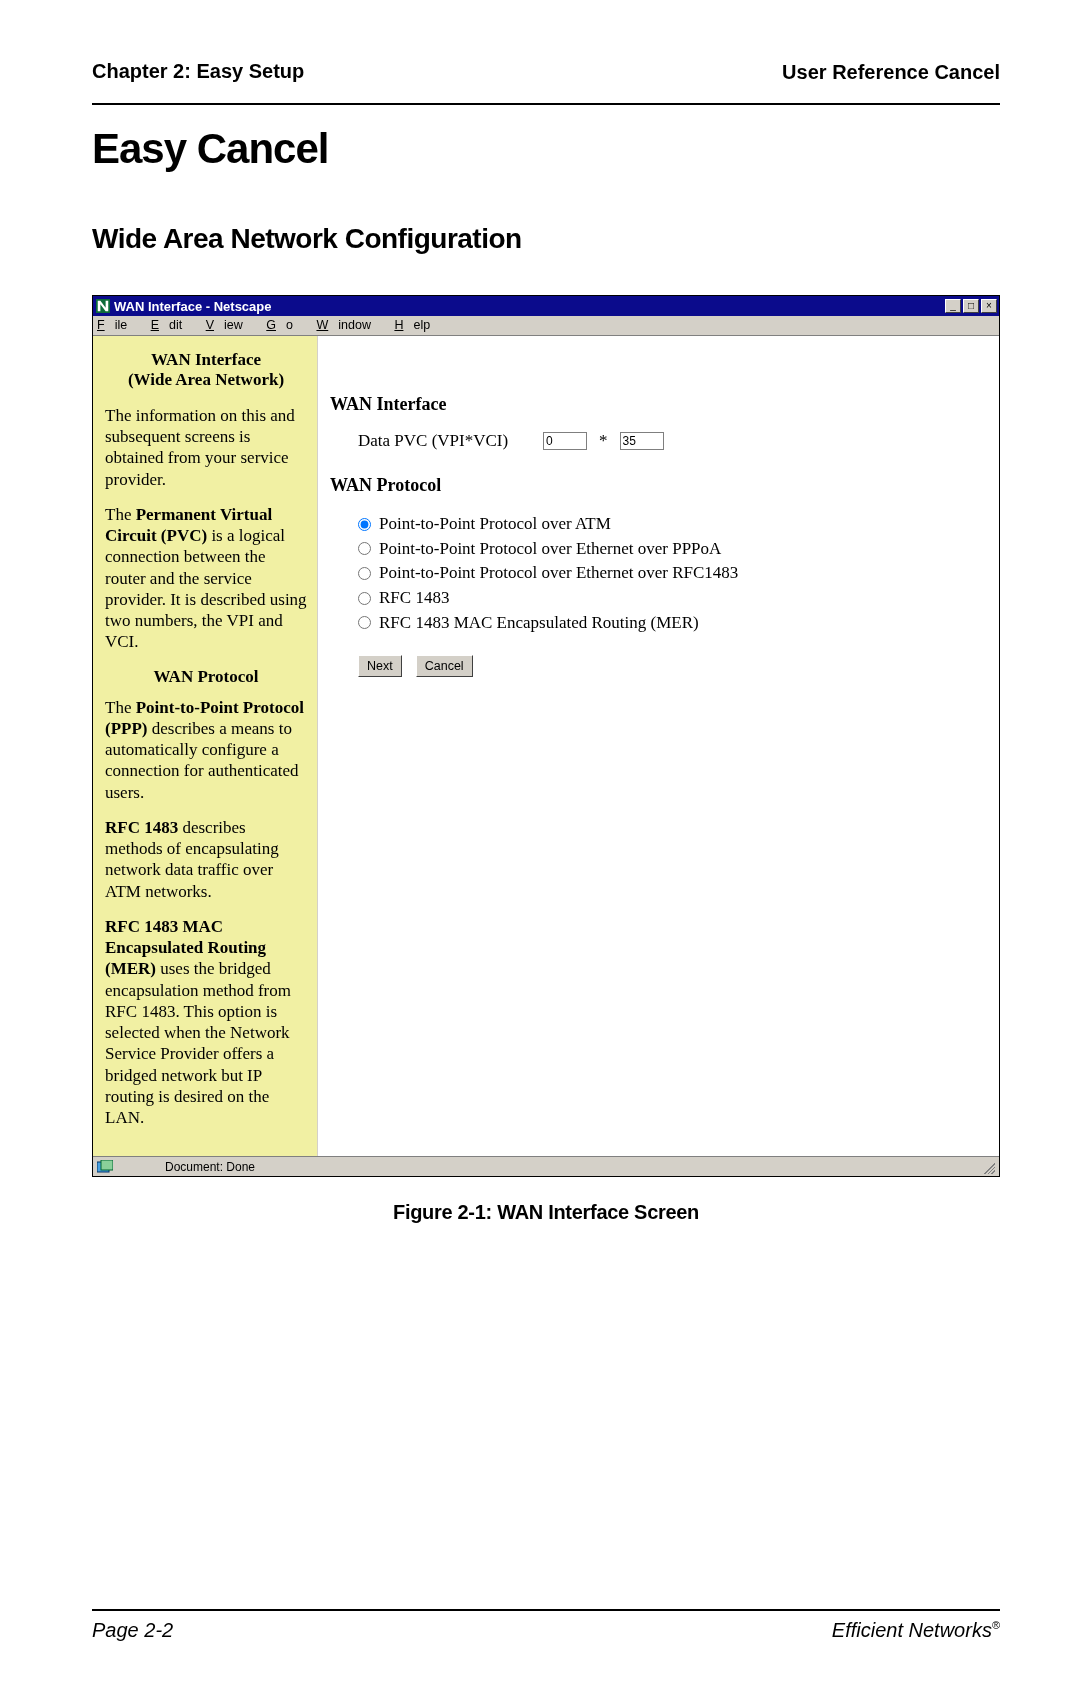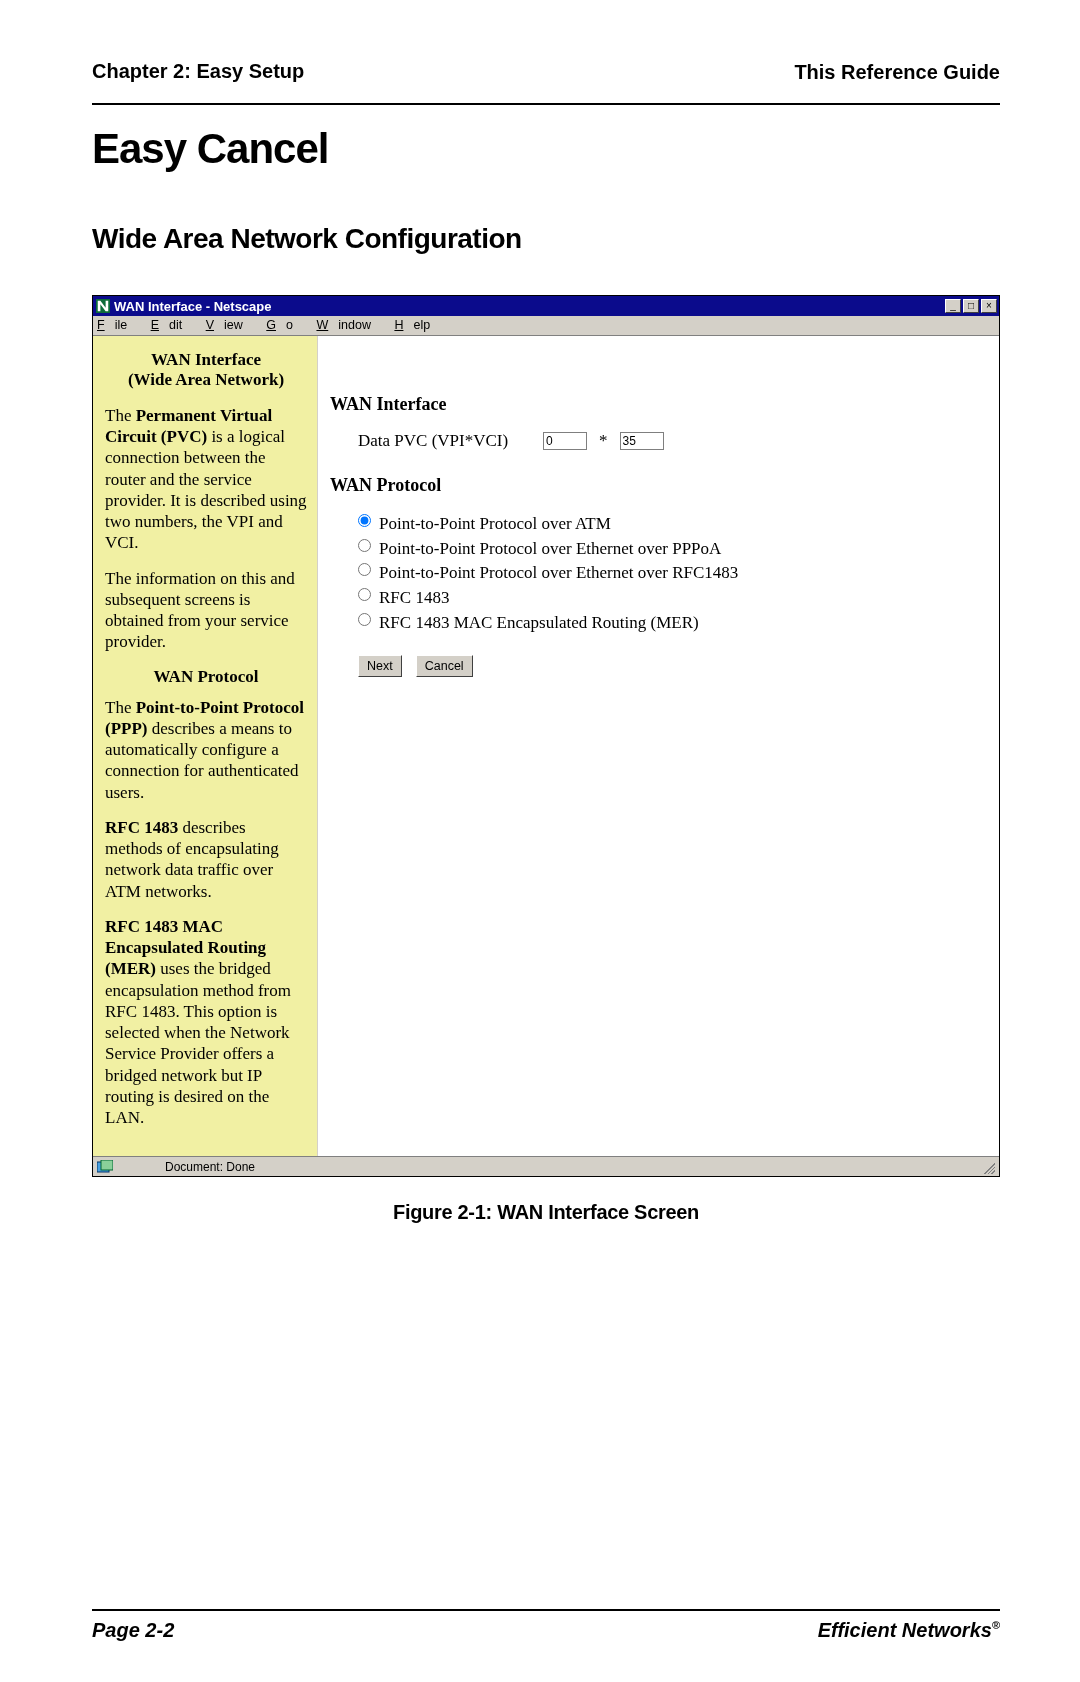--- a/index.html
+++ b/index.html
@@ -173,20 +173,21 @@
     padding: 0 2px;
   }
   .txt-small { width: 44px; }
   .star { margin: 0 2px; }
 
   .radio-list {
     margin: 2px 0 20px 28px;
   }
   .radio-row {
     display: flex;
+    align-items: center;
     gap: 6px;
     line-height: 1.45;
   }
   .radio-row input[type=radio] {
     width: 13px;
     height: 13px;
     margin: 2px 2px 2px 0;
   }
   .btn {
     font-family: Arial, sans-serif;
@@ -244,38 +245,38 @@
   .bot-rule {
     border: none;
     border-top: 2px solid #000;
     margin: 0 0 8px 0;
   }
   .footer-row {
     display: flex;
     justify-content: space-between;
     font-family: Arial, sans-serif;
     font-style: italic;
-    font-weight: bold;
+    font-weight: normal;
     font-size: 20px;
   }
   .footer-row .reg {
     font-size: 11px;
     vertical-align: super;
     font-style: normal;
   }
 </style>
 </head>
 <body>
 
 <div class="page">
 
   <div class="hdr-row">
     <div class="hdr-left">Chapter 2: Easy Setup</div>
     <div class="hdr-right">
-      <div>This Reference Guide</div>
+      <div>User Reference Cancel</div>
     </div>
   </div>
   <hr class="top-rule">
 
   <h1 class="h1">Easy Cancel</h1>
   <h2 class="h2">Wide Area Network Configuration</h2>
 
   <div class="ns-window">
     <div class="ns-titlebar">
       <div class="title-left">
@@ -299,24 +300,24 @@
       <span><span class="ul">W</span><span>indow</span></span>
       <span><span class="ul">H</span><span>elp</span></span>
     </div>
 
     <div class="ns-client">
       <div class="side-panel">
         <div class="side-h">
           <span>WAN Interface</span><br>
           <span>(Wide Area Network)</span>
         </div>
+        <p class="side-p">The information on this and subsequent screens is obtained from your service provider.</p>
         <p class="side-p">
           <span>The </span><b>Permanent Virtual Circuit (PVC)</b><span> is a logical connection between the router and the service provider. It is described using two numbers, the VPI and VCI.</span>
         </p>
-        <p class="side-p">The information on this and subsequent screens is obtained from your service provider.</p>
         <div class="side-sub">WAN Protocol</div>
         <p class="side-p">
           <span>The </span><b>Point-to-Point Protocol (PPP)</b><span> describes a means to automatically configure a connection for authenticated users.</span>
         </p>
         <p class="side-p">
           <b>RFC 1483</b><span> describes methods of encapsulating network data traffic over ATM networks.</span>
         </p>
         <p class="side-p">
           <b>RFC 1483 MAC Encapsulated Routing (MER)</b><span> uses the bridged encapsulation method from RFC 1483. This option is selected when the Network Service Provider offers a bridged network but IP routing is desired on the LAN.</span>
         </p>

